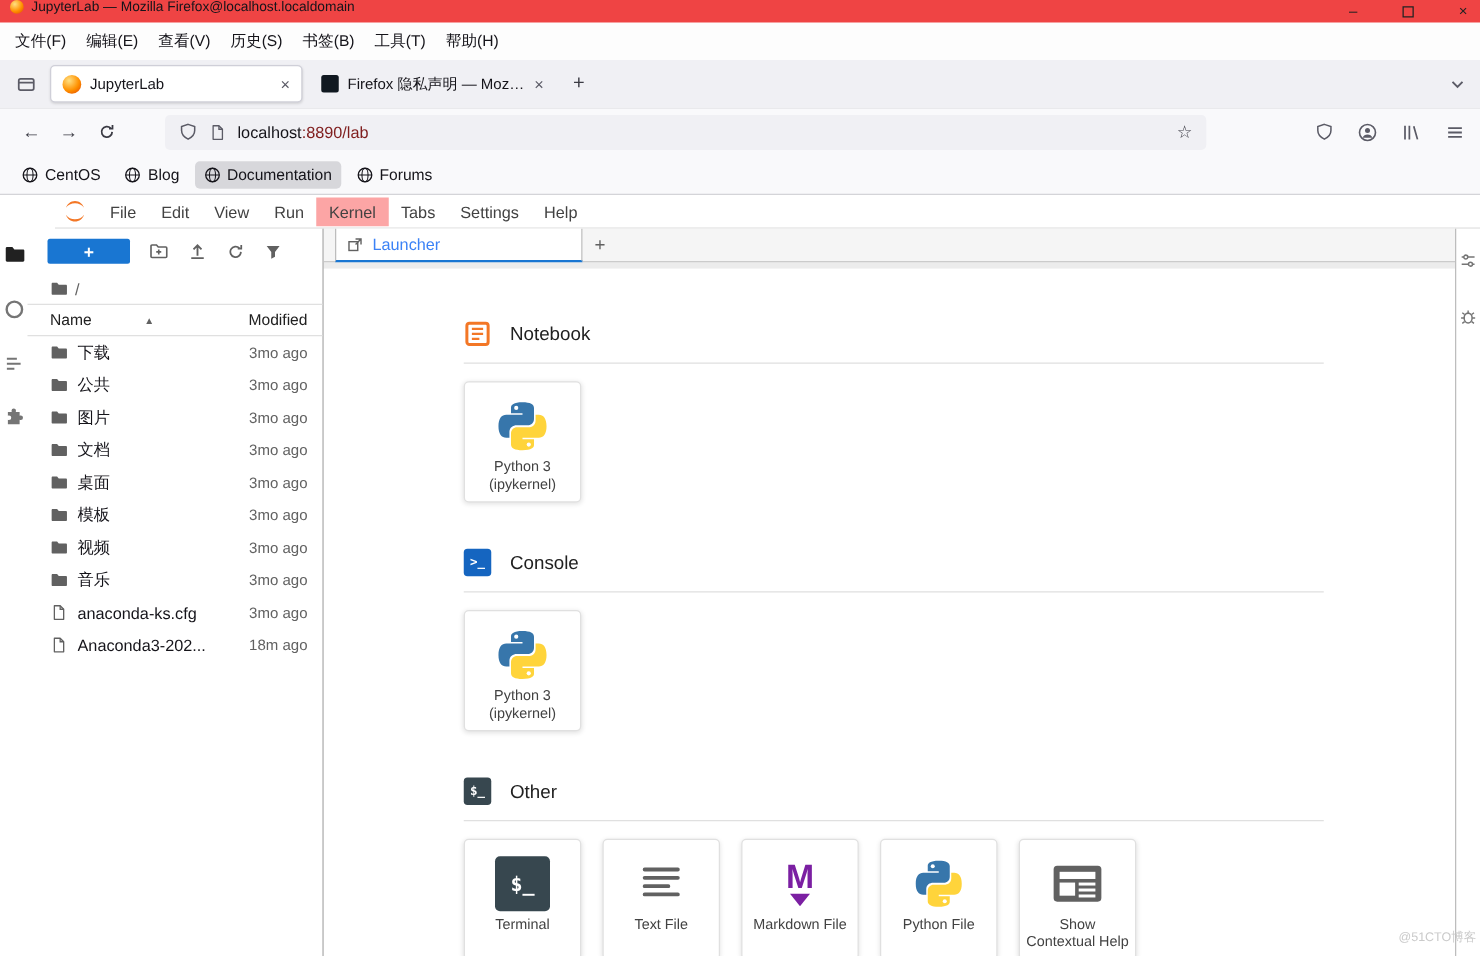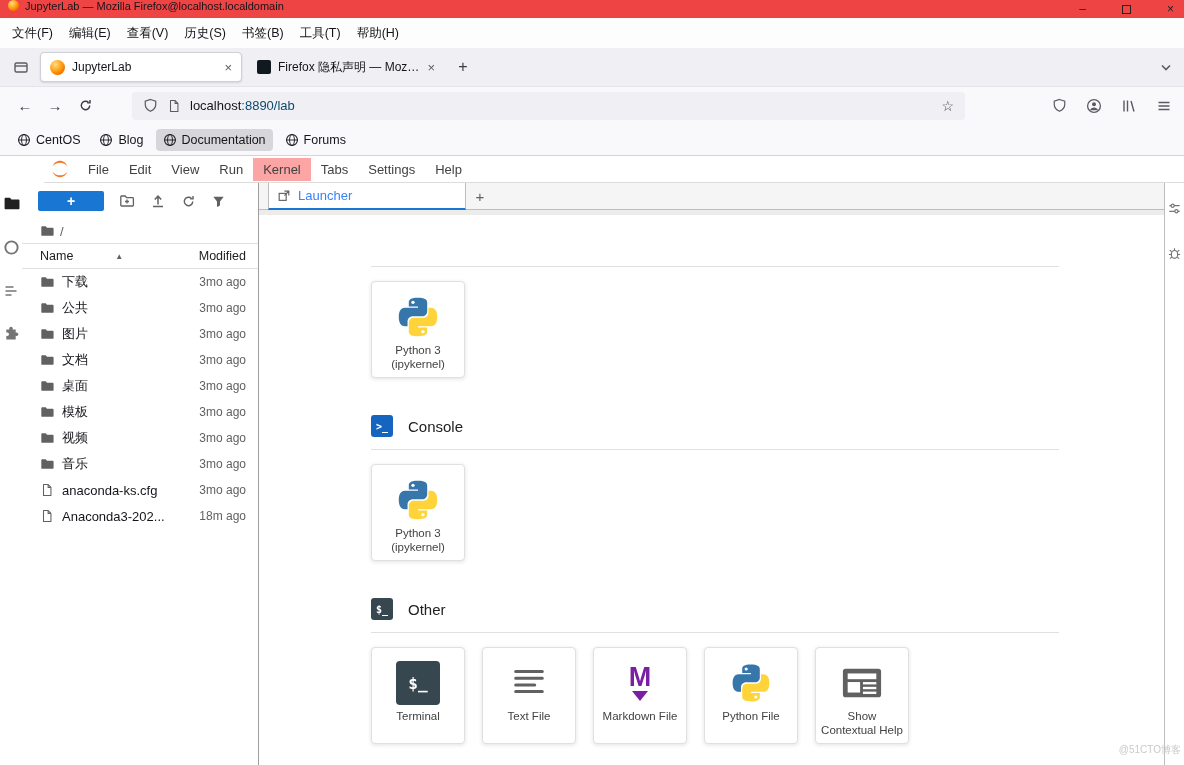--- a/index.html
+++ b/index.html
@@ -30,21 +30,21 @@
   .moz-favicon{width:14px;height:14px;background:#101820;border-radius:2px;flex:none;}
   .newtab-btn{width:26px;height:26px;display:flex;align-items:center;justify-content:center;font-size:16px;color:#3b3b44;}
   .tab-chevron{position:absolute;right:10px;color:#5b5b66;display:flex;}
 
   
   .ff-navbar{height:38px;background:#f9f9fb;display:flex;align-items:center;padding:0 10px;border-top:1px solid #e3e3e8;}
   .nav-btn{width:30px;height:28px;display:flex;align-items:center;justify-content:center;font-size:15px;color:#3b3b44;border-radius:4px;flex:none;}
   .urlbar{flex:1;max-width:833px;height:28px;margin-left:32px;background:#f0f0f4;border-radius:4px;display:flex;align-items:center;padding:0 11px;gap:9px;font-size:13px;}
   .url-icon{color:#5b5b66;display:flex;flex:none;}
   .url-text{flex:1;white-space:nowrap;overflow:hidden;}
-  .url-dim{color:#0c4a6e;}
+  .url-dim{color:#7f1d1d;}
   .url-star{font-size:14px;color:#3b3b44;flex:none;}
   .nav-right{display:flex;align-items:center;gap:15px;margin-left:auto;padding-left:14px;color:#3b3b44;}
   .nav-right .tool-btn{width:20px;height:26px;}
 
   
   .ff-bookmarks{height:32px;background:#f9f9fb;display:flex;align-items:center;gap:5px;padding:0 10px;font-size:12.5px;border-bottom:1px solid #d4d4d8;}
   .bm{display:flex;align-items:center;gap:5px;padding:4px 7px;border-radius:4px;color:#15141a;}
   .bm.hl{background:#d7d7db;}
 
   
@@ -480,20 +480,28 @@
         </span>
         <span>Launcher</span>
       </div>
       <span class="jl-addtab">+</span>
     </div>
     <div class="jl-scrollstrip"></div>
 
     <div class="jl-launcher">
 
       <div class="lc-section">
+        <div class="lc-header">
+          <span class="lc-icon">
+            <svg width="22" height="22" viewBox="0 0 22 22">
+                <use href="#ic-notebook"></use>
+              </svg>
+          </span>
+          <span class="lc-title">Notebook</span>
+        </div>
         <div class="lc-rule"></div>
         <div class="lc-cards">
           <div class="lc-card">
             <span class="lc-card-icon">
               <svg width="46" height="46" viewBox="0 0 110 110">
                   <use href="#py-logo"></use>
                 </svg>
             </span>
             <span class="lc-card-label">
               <span>Python 3</span>

